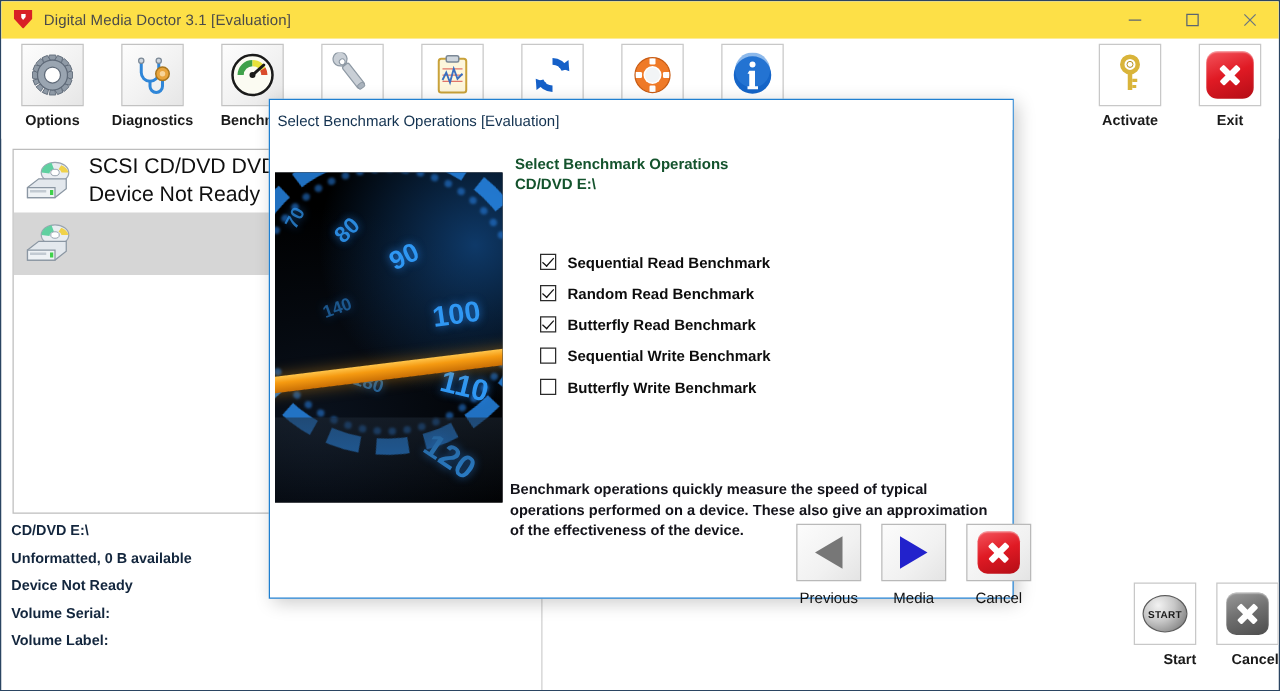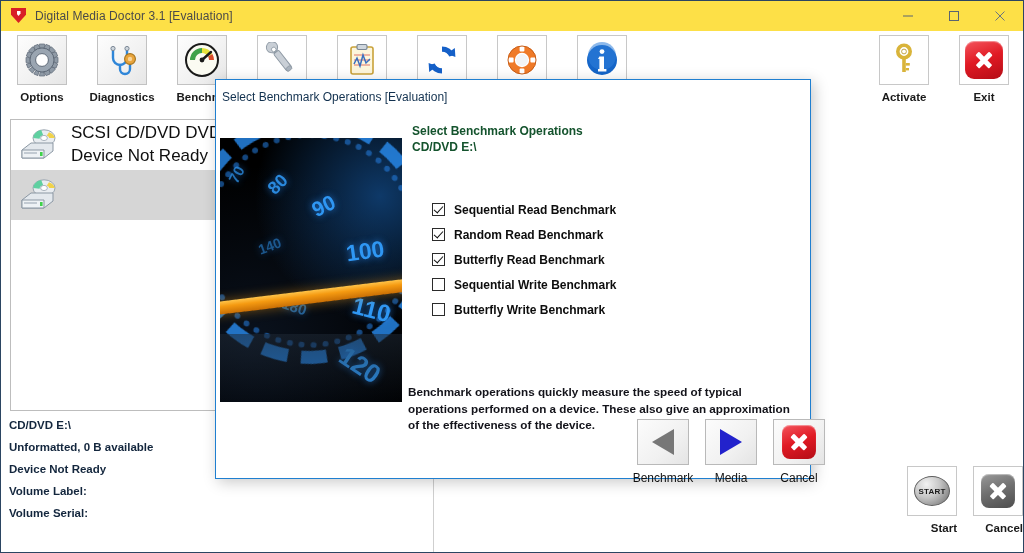--- a/index.html
+++ b/index.html
@@ -586,22 +586,22 @@
         <rect x="5" y="24" width="13" height="2" fill="#c2cad2"></rect>
         <rect x="21" y="24" width="2.6" height="4" fill="#3fd14a"></rect>
       </svg>
     </div>
   </div>
 
   <div class="status-panel">
     <div class="status-line">CD/DVD E:\</div>
     <div class="status-line">Unformatted, 0 B available</div>
     <div class="status-line">Device Not Ready</div>
+    <div class="status-line">Volume Serial:</div>
     <div class="status-line">Volume Label:</div>
-    <div class="status-line">Volume Serial:</div>
   </div>
 
   <div class="vsplit"></div>
 
   <div class="action-item" style="left:878px; top:465px">
     <div class="tb-icon-frame plain">
       <div class="startglyph">
           <span>START</span>
         </div>
     </div>
@@ -666,21 +666,21 @@
         </div>
       </div>
 
       <div class="dlg-desc">Benchmark operations quickly measure the speed of typical operations performed on a device. These also give an approximation of the effectiveness of the device.</div>
 
       <div class="dlg-buttons">
         <div class="dlg-btn">
           <div class="dlg-btn-frame">
             <div class="tri-left"></div>
           </div>
-          <div class="dlg-btn-label">Benchmark</div>
+          <div class="dlg-btn-label">Previous</div>
         </div>
         <div class="dlg-btn">
           <div class="dlg-btn-frame">
             <div class="tri-right"></div>
           </div>
           <div class="dlg-btn-label">Media</div>
         </div>
         <div class="dlg-btn">
           <div class="dlg-btn-frame">
             <div class="redx"></div>

